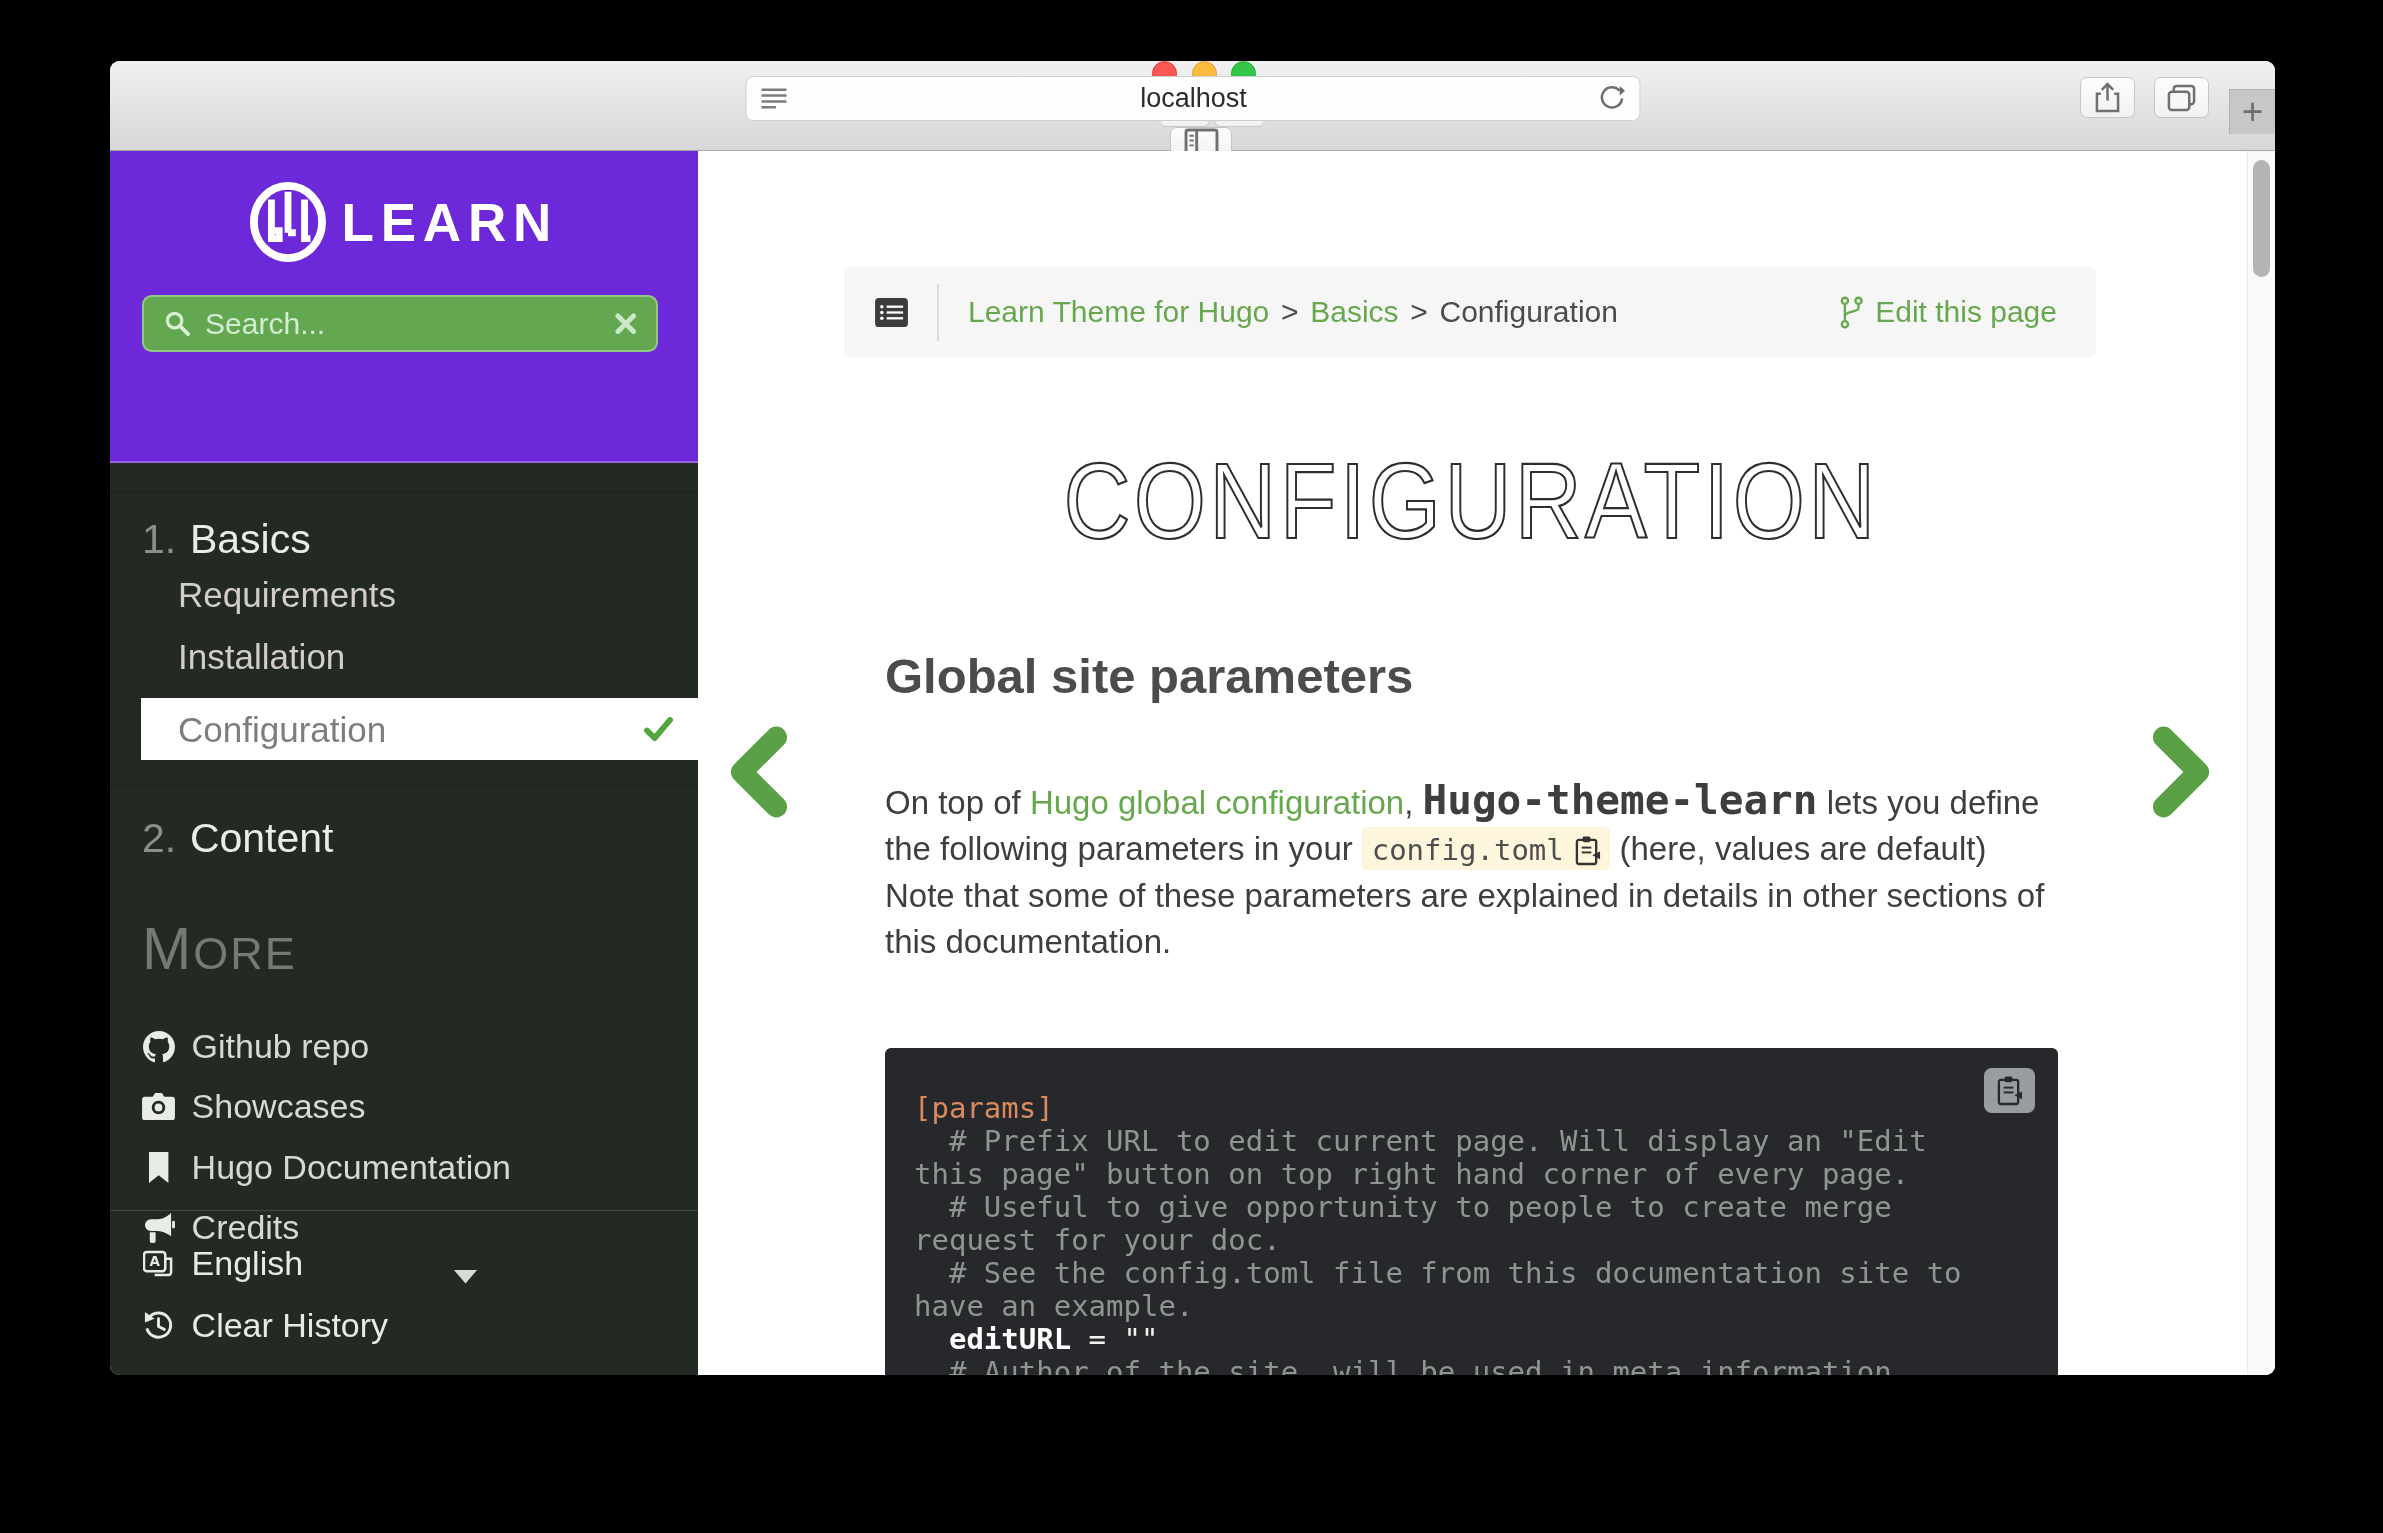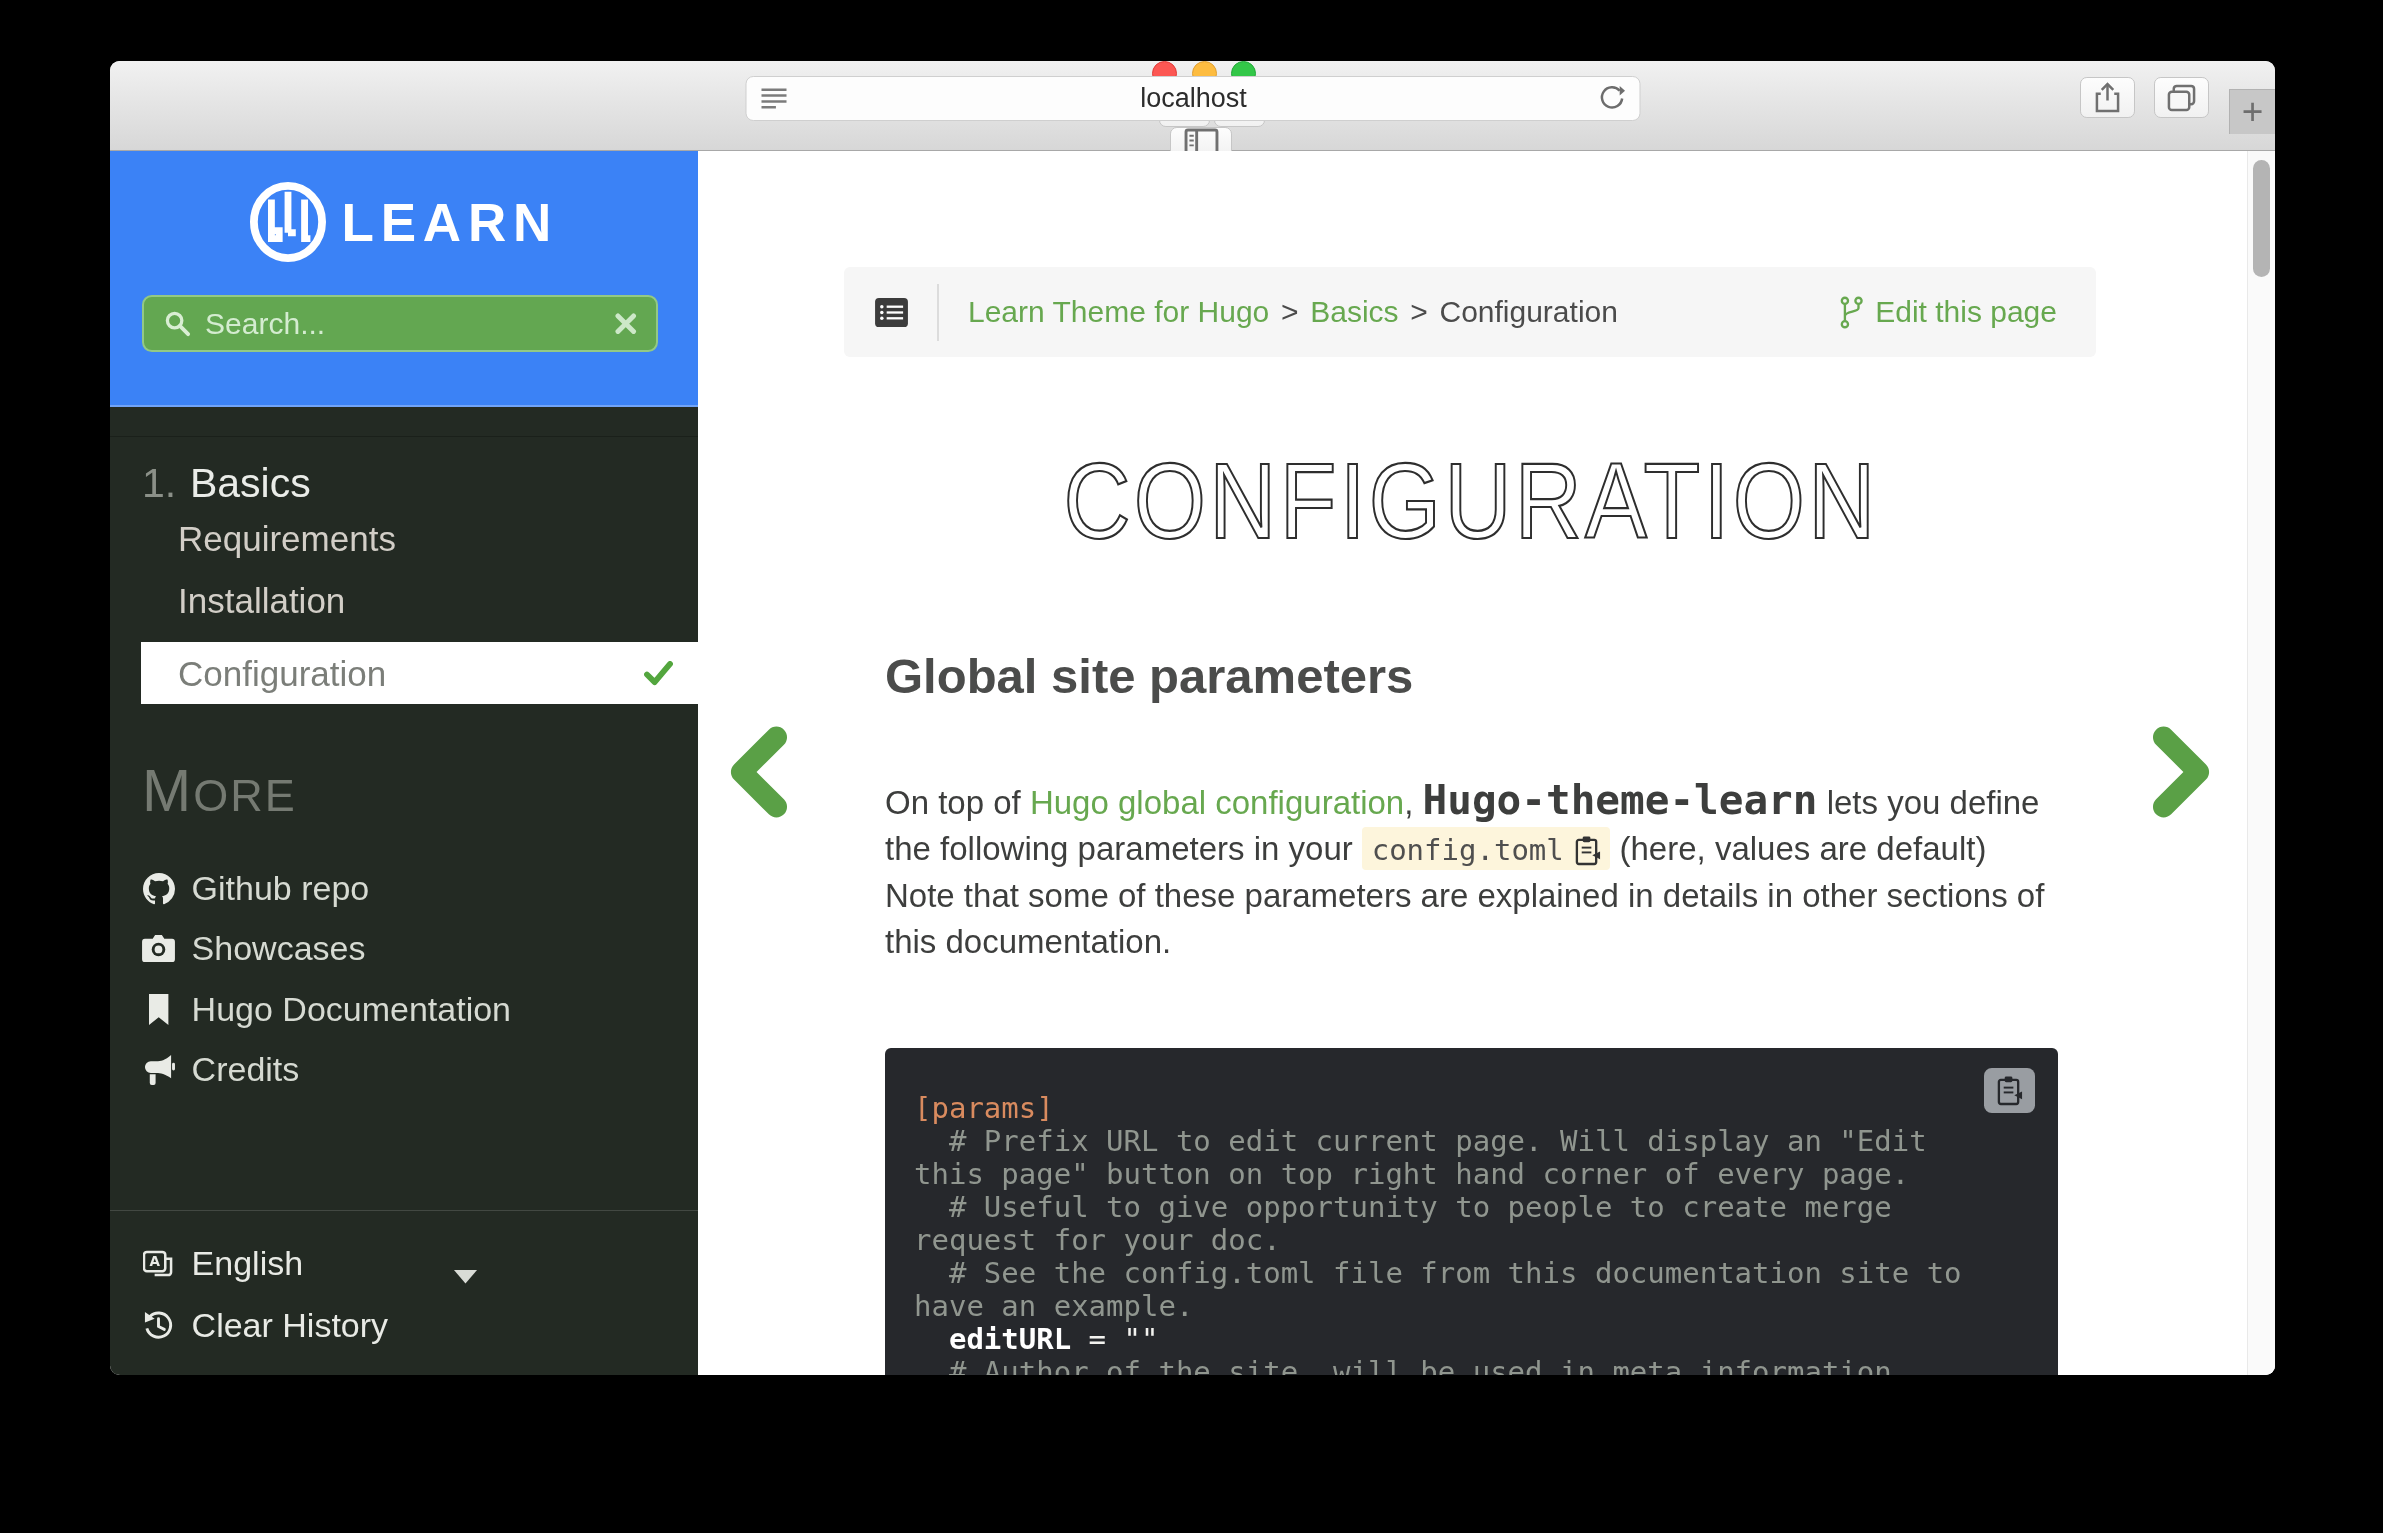--- a/index.html
+++ b/index.html
@@ -35,21 +35,21 @@
             background:#c7c7c7; border-top:1px solid #b2b2b2; border-left:1px solid #b2b2b2;
             display:flex; align-items:center; justify-content:center;
             font-size:37px; font-weight:300; color:#6e6e6e; }
 
   
   .bodyrow { display:flex; height:1241px; }
 
   
   .sidebar { width:588px; flex:0 0 588px; background:#232a23; position:relative;
              display:flex; flex-direction:column; }
-  .sidehead { height:256px; background:#3b82f6; position:relative;
+  .sidehead { height:312px; background:#6d28d9; position:relative;
               border-bottom:2px solid rgba(255,255,255,.28); }
   .logo { display:flex; align-items:center; justify-content:center; padding-top:31px; }
   .logotext { color:#fff; font-size:53px; font-weight:bold; letter-spacing:6.8px; margin-left:15.6px; }
   .searchbox { position:absolute; left:32px; top:144px; width:516px; height:57px;
                background:#63a751; border:2px solid #93c984; border-radius:9.8px;
                display:flex; align-items:center; padding:0 19.5px; }
   .searchph { flex:1; margin-left:14.6px; font-size:30px; color:#d4ecd0; }
   .sidemenu { flex:1; position:relative; }
   .sec1 { margin-top:29px; border-top:1px solid #1a201a; padding-top:23.4px; }
   .sectitle { padding-left:32px; font-size:41px; color:#eaece8; line-height:47px; }
@@ -216,20 +216,25 @@
             <div class="sitem">
               <span>Installation</span>
             </div>
             <div class="sitem active">
               <span>Configuration</span>
               <svg class="chk" width="29" height="25" viewBox="0 0 30 26">
                 <polyline points="3,14 11,22 27,3" fill="none" stroke="#53a63e" stroke-width="6" stroke-linecap="round" stroke-linejoin="round"></polyline>
               </svg>
             </div>
           </div>
+          <div class="sec2">
+            <div class="sectitle">
+              <span class="num">2.</span><span>Content</span>
+            </div>
+          </div>
 
           <div class="morelabel">More</div>
 
           <div class="mlinks">
             <div class="mlink">
               <span class="mico">
                   <svg width="32" height="32" viewBox="0 0 16 16">
                     <path fill="#e9ebe6" d="M8 0C3.58 0 0 3.58 0 8c0 3.54 2.29 6.53 5.47 7.59.4.07.55-.17.55-.38 0-.19-.01-.82-.01-1.49-2.01.37-2.53-.49-2.69-.94-.09-.23-.48-.94-.82-1.13-.28-.15-.68-.52-.01-.53.63-.01 1.08.58 1.23.82.72 1.21 1.87.87 2.33.66.07-.52.28-.87.51-1.07-1.78-.2-3.64-.89-3.64-3.95 0-.87.31-1.59.82-2.15-.08-.2-.36-1.02.08-2.12 0 0 .67-.21 2.2.82.64-.18 1.32-.27 2-.27s1.36.09 2 .27c1.53-1.04 2.2-.82 2.2-.82.44 1.1.16 1.92.08 2.12.51.56.82 1.27.82 2.15 0 3.07-1.87 3.75-3.65 3.95.29.25.54.73.54 1.48 0 1.07-.01 1.93-.01 2.2 0 .21.15.46.55.38A8.01 8.01 0 0 0 16 8c0-4.42-3.58-8-8-8z"></path>
                   </svg>
                 </span>

